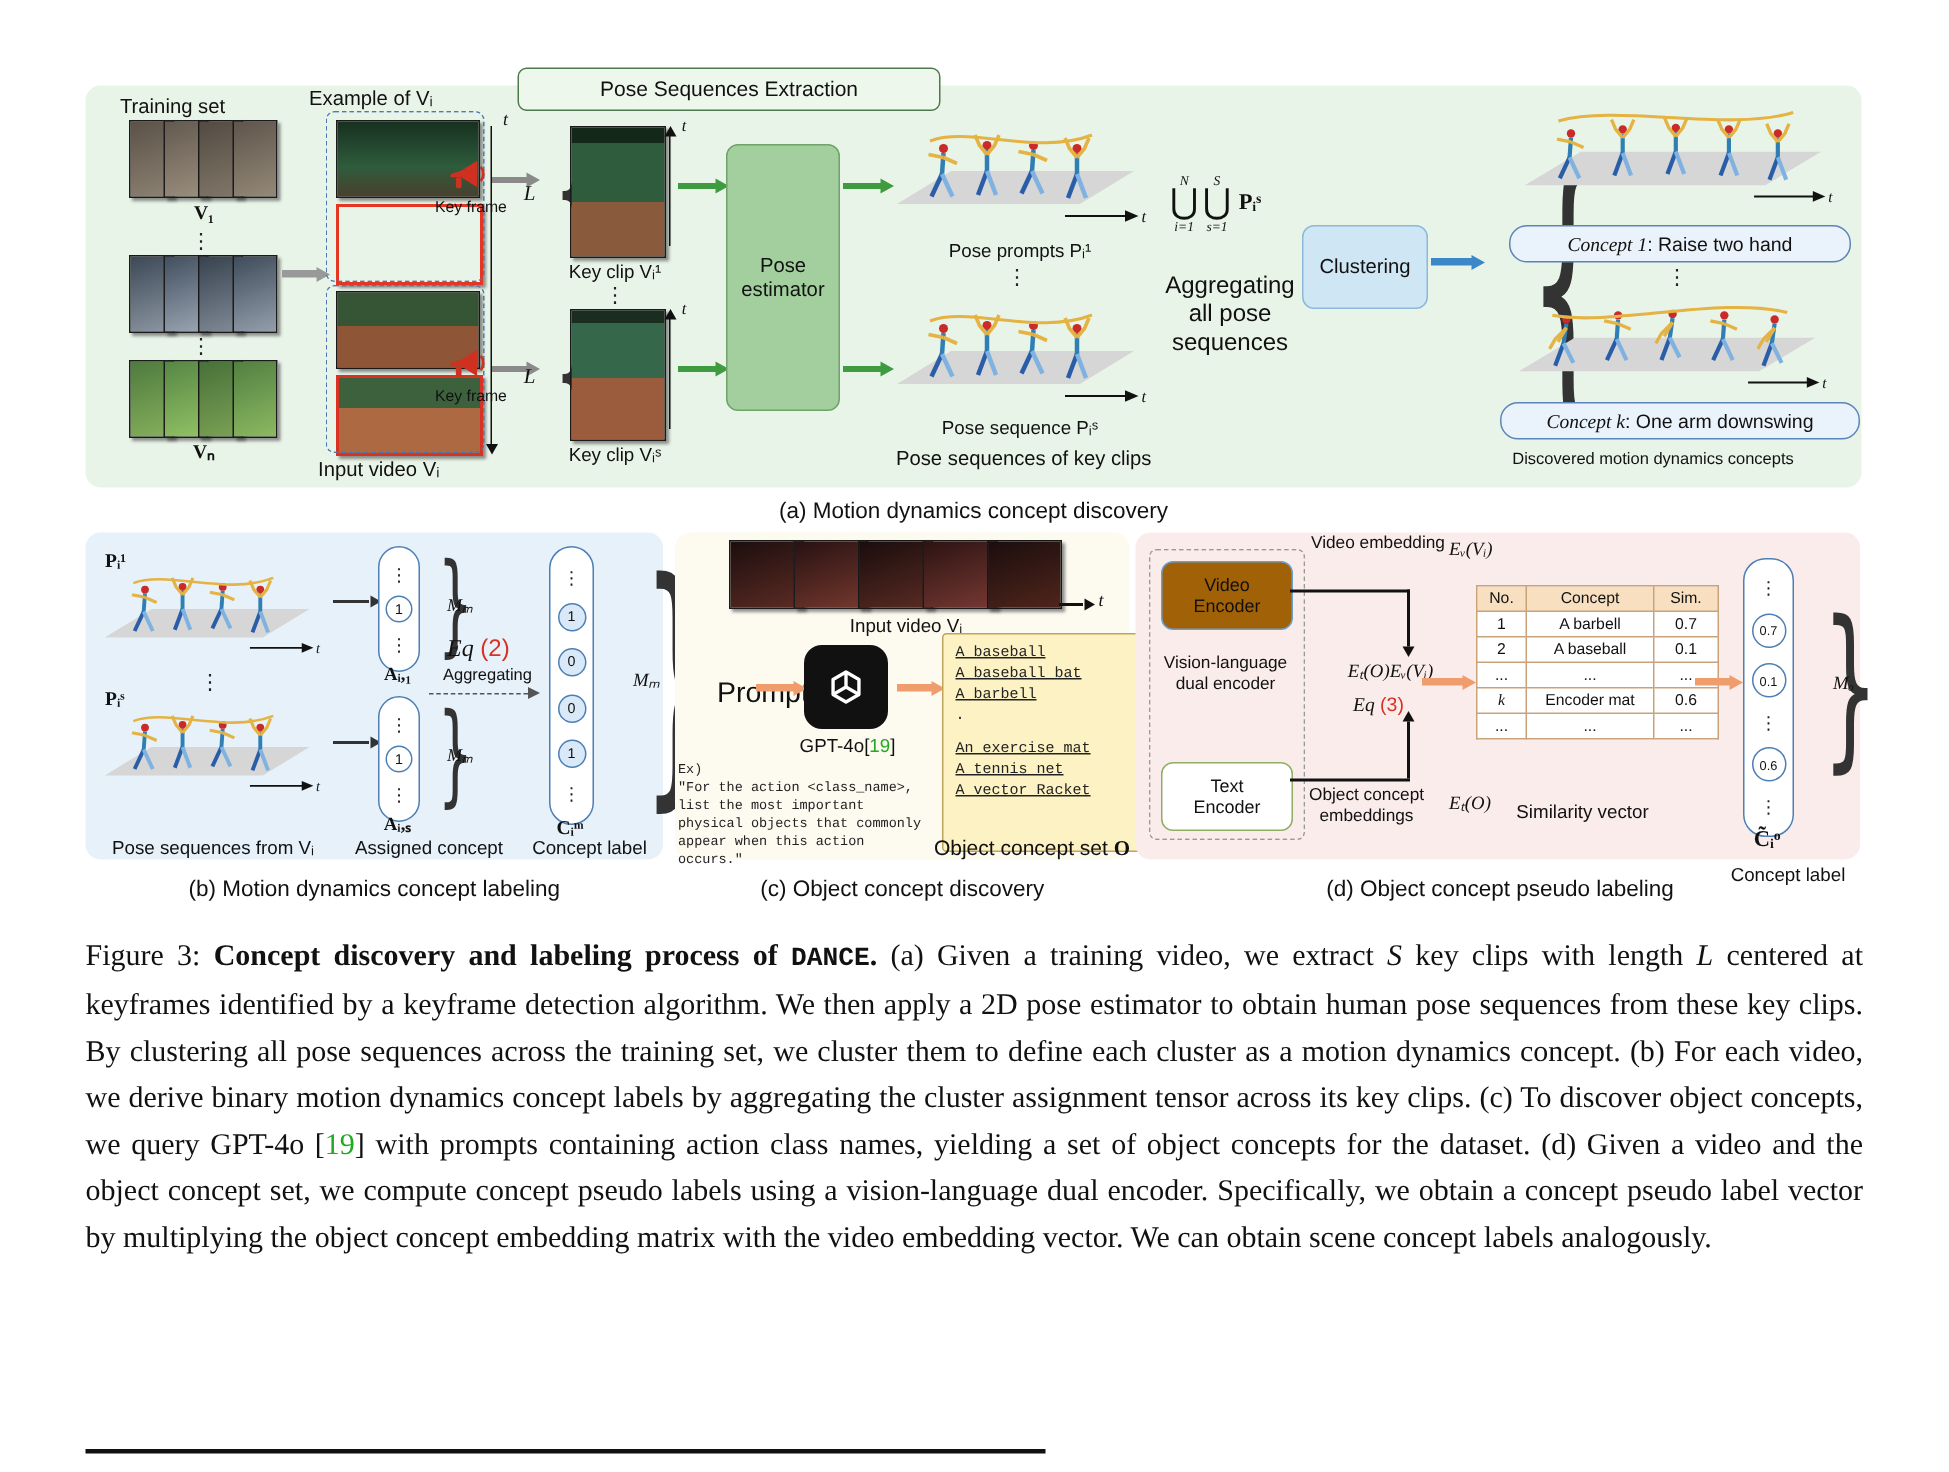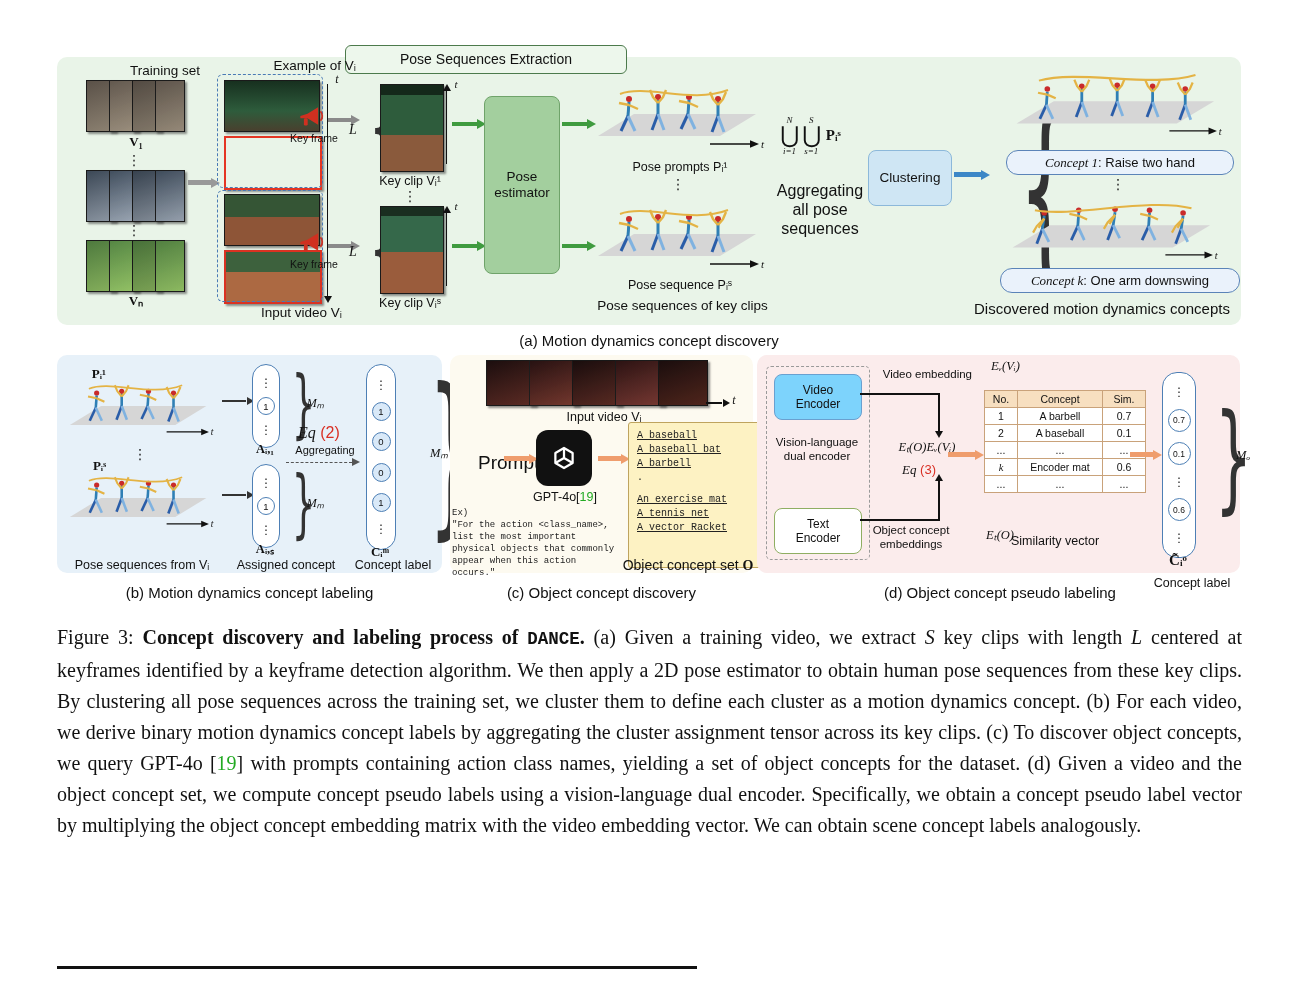--- a/index.html
+++ b/index.html
@@ -1,20 +1,20 @@
 <!DOCTYPE html>
 <html><head>
 <meta charset="utf-8">
 <style>
 html,body{margin:0;padding:0}
 body{position:relative;width:1299px;height:981px;background:#fff;font-family:"Liberation Sans",sans-serif;color:#111;overflow:hidden}
 .abs{position:absolute}
 .panel{position:absolute;border-radius:10px}
 .lbl{position:absolute;font-size:13px;line-height:1.18;text-align:center;color:#111}
-.left{text-align:right}
+.left{text-align:left}
 .math{font-family:"Liberation Serif",serif;font-style:italic}
 .mbold{font-family:"Liberation Serif",serif;font-weight:700}
 .svgt{font-family:"Liberation Serif",serif;font-style:italic;fill:#111}
 .arrow{position:absolute;height:4px;background:var(--c,#888)}
 .arrow::after{content:"";position:absolute;right:-8px;top:50%;transform:translateY(-50%);border-left:9px solid var(--c,#888);border-top:5.5px solid transparent;border-bottom:5.5px solid transparent}
 .arrow.thick{height:5px}
 .arrow.thin{height:2px}
 .arrow.thin::after{border-left:7px solid var(--c,#888);border-top:4px solid transparent;border-bottom:4px solid transparent}
 .dasharrow{position:absolute;height:0;border-top:1.6px dashed #555}
 .dasharrow::after{content:"";position:absolute;right:-8px;top:-4.6px;border-left:8px solid #555;border-top:4px solid transparent;border-bottom:4px solid transparent}
@@ -250,21 +250,21 @@
 <div class="concept-pill" style="left:1006px;top:150px;width:226px;height:23px">
   <span class="math">Concept</span><span class="math"> 1</span><span>: Raise two hand</span>
 </div>
 <div class="dots" style="left:1110px;top:176px;width:16px">⋮</div>
 <svg class="abs" style="left:1008px;top:186px" width="216" height="82" viewBox="0 0 230 88">
     <use href="#pose-swing"></use>
   </svg>
 <div class="concept-pill" style="left:1000px;top:268px;width:238px;height:23px">
   <span class="math">Concept</span><span class="math"> k</span><span>: One arm downswing</span>
 </div>
-<div class="lbl" style="left:962px;top:300px;width:280px;font-size:15px"><span>Discovered motion dynamics concepts</span></div>
+<div class="lbl" style="left:962px;top:300px;width:280px;font-size:11px"><span>Discovered motion dynamics concepts</span></div>
 
 <div class="panelcap" style="left:57px;top:332px;width:1184px"><span>(a) Motion dynamics concept discovery</span></div>
 
 <div class="panel" style="left:57px;top:355px;width:385px;height:218px;background:#e7f1f9"></div>
 <div class="lbl mbold left" style="left:70px;top:366px;width:36px;font-size:13px;z-index:2">Pᵢ¹</div>
 <svg class="abs" style="left:66px;top:368px" width="152" height="76" viewBox="0 0 175 88">
     <use href="#pose-seq"></use>
   </svg>
 <div class="dots" style="left:132px;top:446px;width:16px">⋮</div>
 <div class="lbl mbold left" style="left:70px;top:458px;width:36px;font-size:13px;z-index:2">Pᵢˢ</div>
@@ -355,29 +355,29 @@
   <div class="obj u">A tennis net</div>
   <div class="obj u">A vector Racket</div>
 </div>
 <div class="lbl" style="left:606px;top:557px;width:164px;font-size:14px">
   <span>Object concept set </span><span class="mbold">O</span>
 </div>
 <div class="panelcap" style="left:450px;top:584px;width:303px"><span>(c) Object concept discovery</span></div>
 
 <div class="panel" style="left:757px;top:355px;width:483px;height:218px;background:#fbecec"></div>
 <div class="abs" style="left:766px;top:366px;width:102px;height:192px;border:1.5px dashed #999;border-radius:5px"></div>
-<div class="box" style="left:774px;top:374px;width:86px;height:44px;background:#7dd3fc;border:1.5px solid #6aa0d0;border-radius:8px;font-size:12px">
+<div class="box" style="left:774px;top:374px;width:86px;height:44px;background:#a16207;border:1.5px solid #6aa0d0;border-radius:8px;font-size:12px">
   <span style="padding:0 14px">Video Encoder</span>
 </div>
 <div class="lbl" style="left:770px;top:436px;width:94px;font-size:11.5px">Vision-language dual encoder</div>
 <div class="box" style="left:774px;top:508px;width:86px;height:44px;background:#fff;border:1.5px solid #8fae62;border-radius:8px;font-size:12px">
   <span style="padding:0 14px">Text Encoder</span>
 </div>
 
-<div class="lbl left" style="left:874px;top:368px;width:98px;font-size:11.5px">Video embedding</div>
+<div class="lbl left" style="left:874px;top:356px;width:98px;font-size:11.5px">Video embedding</div>
 <div class="lbl math left" style="left:966px;top:359px;width:54px;font-size:12.5px">Eᵥ(Vᵢ)</div>
 <div class="vline" style="left:860px;top:393px;width:80px;height:1.5px"></div>
 <div class="vline" style="left:938px;top:393px;width:1.5px;height:38px"></div>
 <div class="tri-down" style="left:934.5px;top:431px"></div>
 
 <div class="lbl math" style="left:862px;top:440px;width:130px;font-size:12.5px">Eₜ(O)Eᵥ(Vᵢ)</div>
 <div class="abs" style="left:902px;top:462px;font-size:13px">
   <span class="math">Eq</span>
   <span style="color:#d93025">(3)</span>
 </div>

